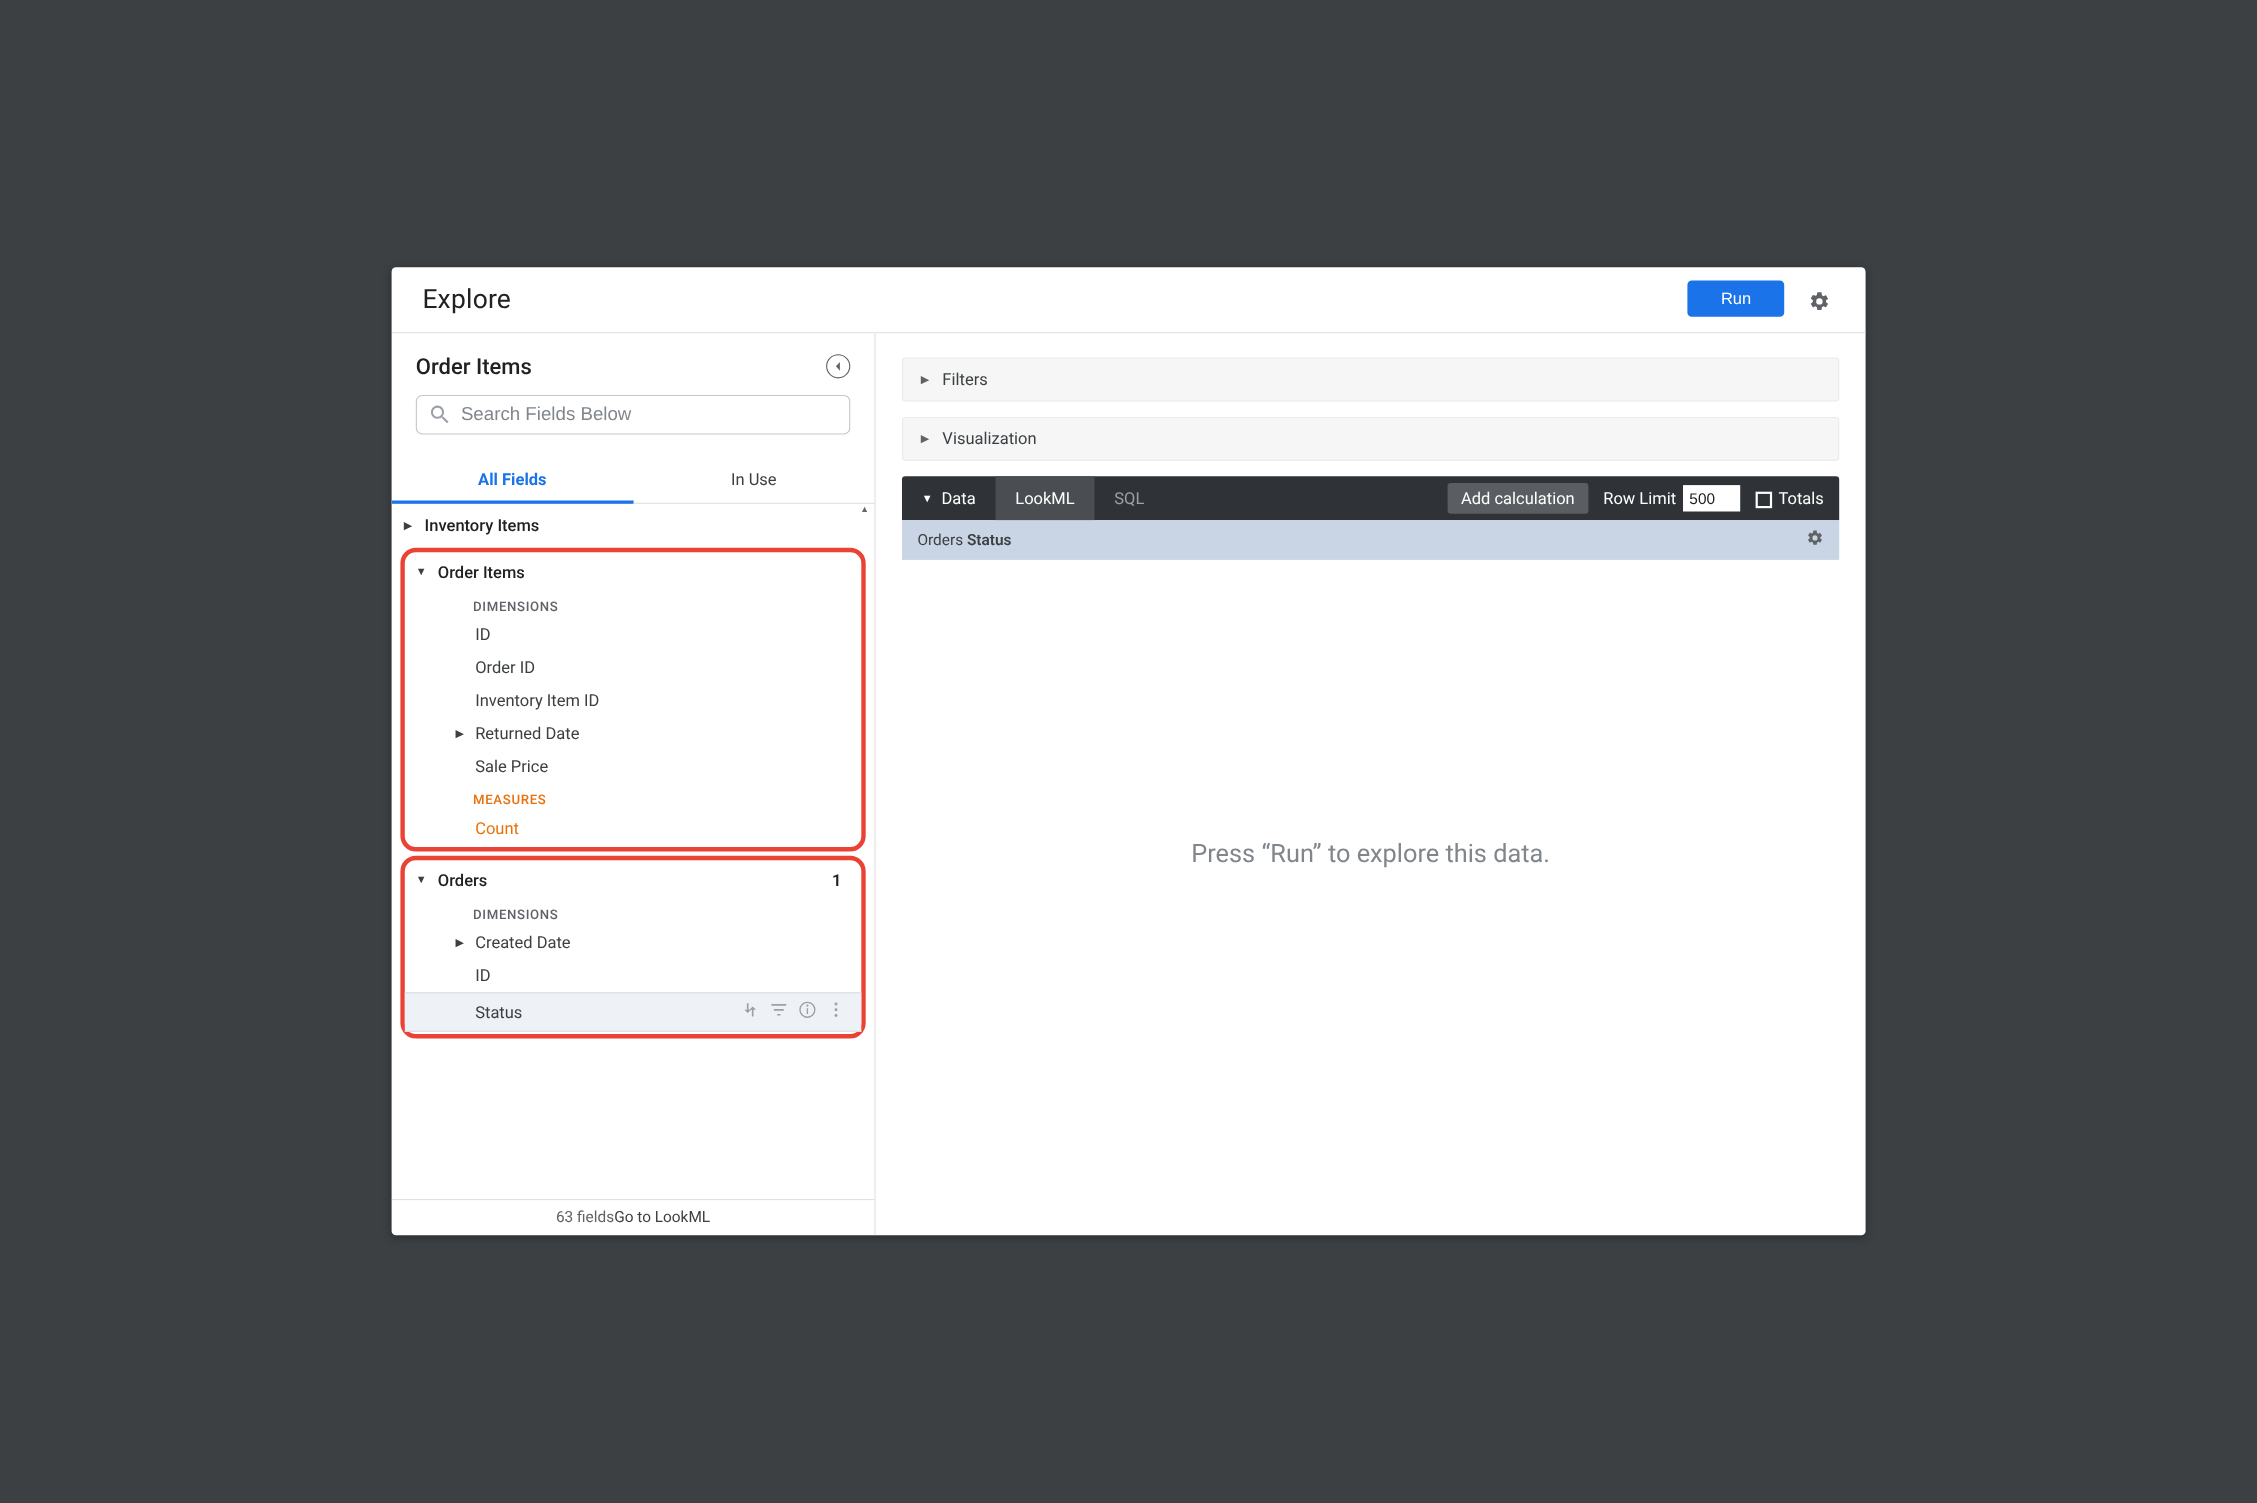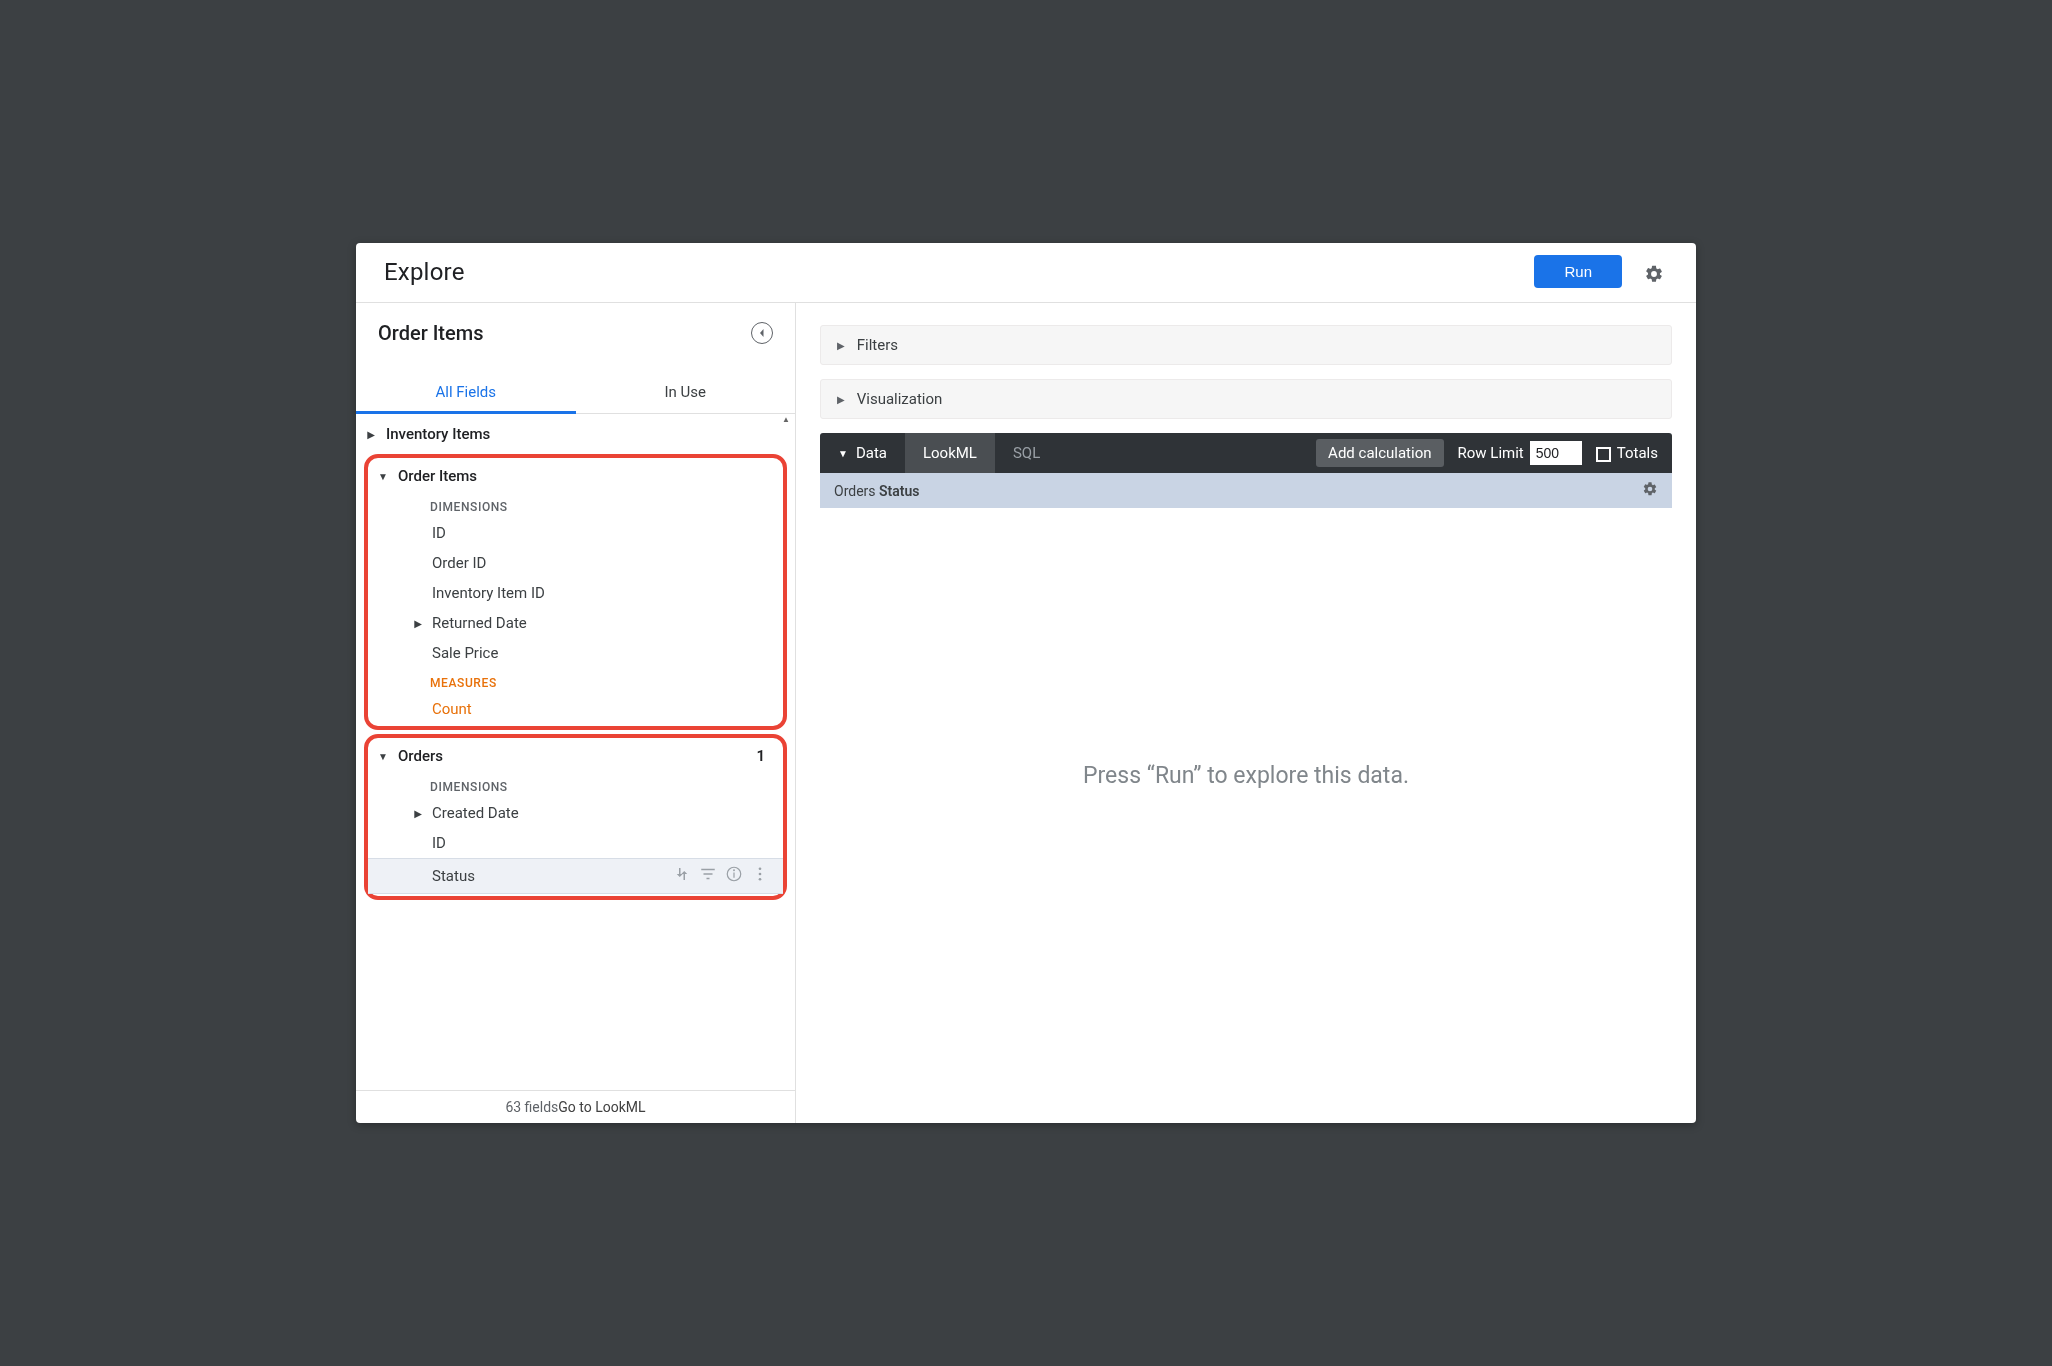--- a/index.html
+++ b/index.html
@@ -137,21 +137,21 @@
     padding: 10px 0 12px 0;
     font-size: 15px;
     cursor: pointer;
     border-bottom: 1px solid #e0e0e0;
     color: #3c4043;
   }
   .tab.active {
     color: #1a73e8;
     border-bottom: 3px solid #1a73e8;
     padding-bottom: 10px;
-    font-weight: 400;
+    font-weight: 700;
   }
 
   .field-list {
     flex: 1;
     overflow-y: auto;
     position: relative;
     padding-top: 4px;
   }
   .scroll-indicator {
     position: absolute;
@@ -344,20 +344,28 @@
     <div class="sidebar">
       <div class="sb-header">
         <div class="sb-title">Order Items</div>
         <button class="collapse-btn">
           <svg viewBox="0 0 10 10">
               <path d="M6.5 1L3 5l3.5 4z"></path>
             </svg>
         </button>
       </div>
 
+      <div class="search-wrap">
+        <div class="search-box">
+          <svg viewBox="0 0 24 24">
+              <path d="M15.5 14h-.79l-.28-.27a6.5 6.5 0 1 0-.7.7l.27.28v.79l5 4.99L20.49 19l-4.99-5zm-6 0A4.5 4.5 0 1 1 14 9.5 4.49 4.49 0 0 1 9.5 14z"></path>
+            </svg>
+          <input class="search-input" type="text" placeholder="Search Fields Below" style="">
+        </div>
+      </div>
 
       <div class="tabs">
         <div class="tab active">All Fields</div>
         <div class="tab">In Use</div>
       </div>
 
       <div class="field-list">
         <div class="scroll-indicator"></div>
 
         <div class="view-row">

